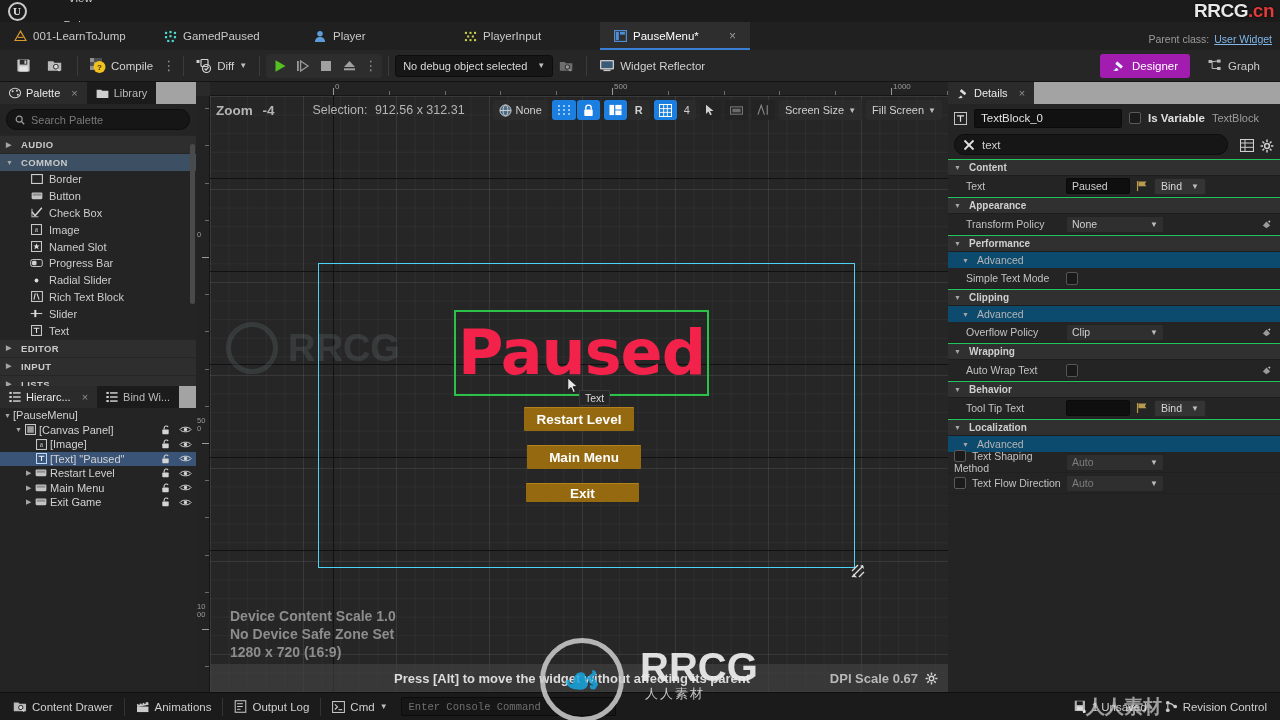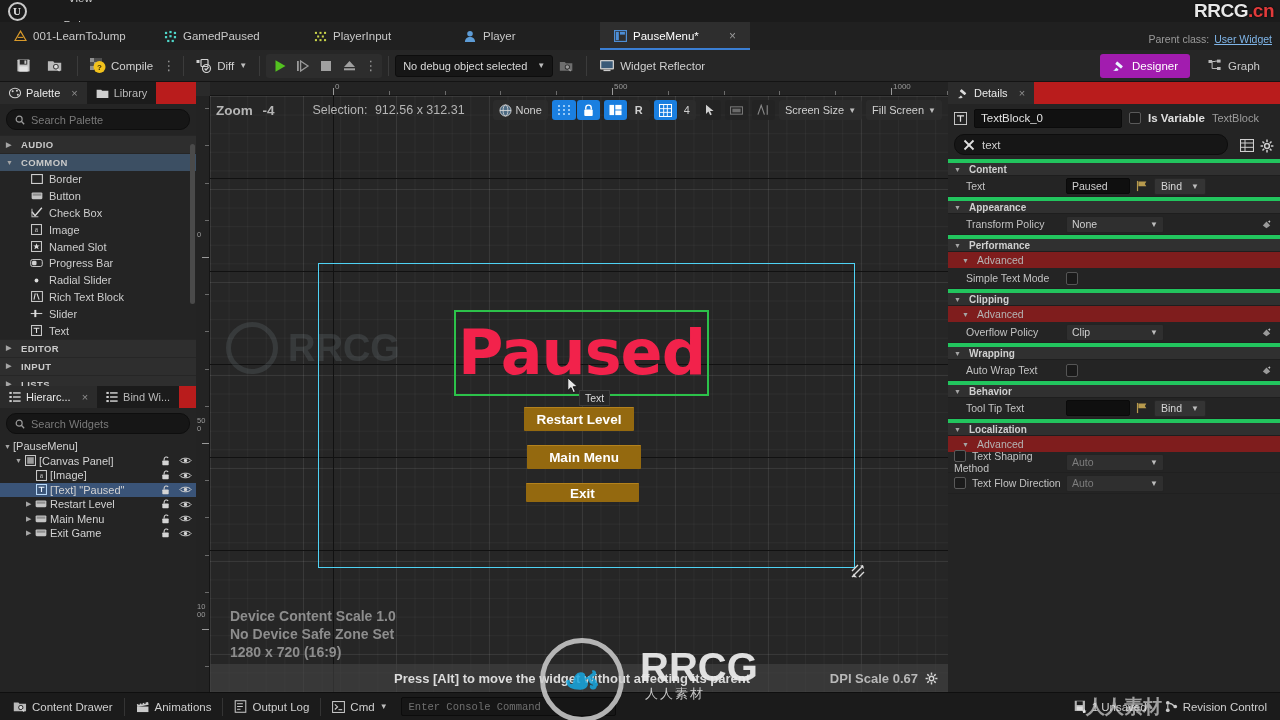--- a/index.html
+++ b/index.html
@@ -88,21 +88,21 @@
   }
   .chev { font-size: 8px; color: #bdbdbd; }
   .mode-toggle {
     display: flex; align-items: center; gap: 6px; height: 24px; padding: 0 12px;
     border-radius: 3px; font-size: 11.5px; color: #c9c9c9;
   }
   .mode-toggle.on { background: #a21caf; color: #fff; }
 
   
   .panel-tabs {
-    display: flex; align-items: stretch; height: 22px; background: #b91c1c;
+    display: flex; align-items: stretch; height: 22px; background: #a3a3a3;
   }
   .ptab {
     display: flex; align-items: center; gap: 5px; padding: 0 9px;
     font-size: 11px; color: #b9b9b9; background: #1b1b1b;
   }
   .ptab.active { background: #2b2b2b; color: #eaeaea; }
   .ptab .x { margin-left: 6px; color: #8f8f8f; font-size: 11px; }
 
   .leftcol { position: absolute; left: 0; top: 82px; width: 196px; height: 610px; background: #1f1f1f; }
   .palette-pane { position: absolute; left: 0; top: 0; width: 196px; height: 304px; background: #242424; }
@@ -231,25 +231,25 @@
   }
   .det-search {
     margin: 2px 6px 4px 6px; height: 21px; background: #161616; border: 1px solid #0d0d0d;
     border-radius: 10px; display: flex; align-items: center; gap: 7px; padding: 0 8px;
     font-size: 11.5px; color: #cfcfcf;
   }
   .det-search-row { display: flex; align-items: center; gap: 6px; padding-right: 6px; }
   .sect-hdr {
     display: flex; align-items: center; gap: 6px; height: 17px; padding-left: 6px;
     background: #303030; font-size: 10px; font-weight: bold; color: #cfcfcf;
-    border-top: 4px solid #22c55e; border-bottom: 1px solid #1e1e1e;
+    border-top: 1px solid #22c55e; border-bottom: 1px solid #1e1e1e;
   }
   .sub-hdr {
     display: flex; align-items: center; gap: 6px; height: 16px; padding-left: 14px;
-    background: #7f1d1d; font-size: 10.5px; color: #b5b5b5;
+    background: #0c4a6e; font-size: 10.5px; color: #b5b5b5;
   }
   .prow {
     display: flex; align-items: center; height: 21px; font-size: 10.5px;
     color: #c6c6c6; border-bottom: 1px solid #202020;
   }
   .prow .plabel { width: 118px; padding-left: 18px; color: #c2c2c2; }
   .prow .pvalue { flex: 1 1 auto; display: flex; align-items: center; gap: 6px; }
   .pinput {
     height: 16px; background: #0f0f0f; border: 1px solid #0a0a0a; border-radius: 2px;
     color: #cfcfcf; font-size: 10.5px; display: flex; align-items: center; padding: 0 5px;
@@ -356,44 +356,44 @@
               <rect x="10.6" y="6.5" width="2.4" height="2.4"></rect>
               <rect x="3.4" y="10.6" width="2.4" height="2.4"></rect>
               <rect x="8.2" y="10.6" width="2.4" height="2.4"></rect>
             </g>
           </svg>
         </span>
         <span>GamedPaused</span>
       </div>
       <div class="atab">
         <span class="tab-ic">
+          <svg width="12" height="13" viewBox="0 0 13 14">
+            <circle cx="6.5" cy="4" r="3" fill="#5d9cd6"></circle>
+            <path d="M1 13c0-3.4 2.4-5.4 5.5-5.4S12 9.6 12 13z" fill="#5d9cd6"></path>
+          </svg>
+        </span>
+        <span>Player</span>
+      </div>
+      <div class="atab">
+        <span class="tab-ic">
           <svg width="13" height="13" viewBox="0 0 14 14">
             <g fill="#c9d44a">
               <rect x="1" y="2" width="2.2" height="2.2"></rect>
               <rect x="5.9" y="2" width="2.2" height="2.2"></rect>
               <rect x="10.8" y="2" width="2.2" height="2.2"></rect>
               <rect x="3.4" y="5.9" width="2.2" height="2.2"></rect>
               <rect x="8.4" y="5.9" width="2.2" height="2.2"></rect>
               <rect x="1" y="9.8" width="2.2" height="2.2"></rect>
               <rect x="5.9" y="9.8" width="2.2" height="2.2"></rect>
               <rect x="10.8" y="9.8" width="2.2" height="2.2"></rect>
             </g>
           </svg>
         </span>
         <span>PlayerInput</span>
       </div>
-      <div class="atab">
-        <span class="tab-ic">
-          <svg width="12" height="13" viewBox="0 0 13 14">
-            <circle cx="6.5" cy="4" r="3" fill="#5d9cd6"></circle>
-            <path d="M1 13c0-3.4 2.4-5.4 5.5-5.4S12 9.6 12 13z" fill="#5d9cd6"></path>
-          </svg>
-        </span>
-        <span>Player</span>
-      </div>
       <div class="atab active">
         <span class="tab-ic">
           <svg width="13" height="12" viewBox="0 0 14 13">
             <rect x="0.6" y="0.6" width="12.8" height="11.8" fill="none" stroke="#4d8ed6" stroke-width="1.3"></rect>
             <rect x="2" y="2" width="3.2" height="9" fill="#4d8ed6"></rect>
             <rect x="6.4" y="2" width="5.4" height="3" fill="#4d8ed6"></rect>
           </svg>
         </span>
         <span>PauseMenu*</span>
         <span class="tclose">×</span>
@@ -687,27 +687,20 @@
                   <rect x="0.4" y="9.8" width="2.6" height="2.2"></rect>
                   <rect x="4.4" y="1.3" width="8.2" height="1.6"></rect>
                   <rect x="4.4" y="5.7" width="8.2" height="1.6"></rect>
                   <rect x="4.4" y="10.1" width="8.2" height="1.6"></rect>
                 </g>
               </svg>
             </span>
             <span>Bind Wi...</span>
           </div>
         </div>
-      <div class="searchbox">
-        <svg width="10" height="10" viewBox="0 0 12 12">
-          <circle cx="5" cy="5" r="3.6" fill="none" stroke="#9a9a9a" stroke-width="1.4"></circle>
-          <line x1="7.6" y1="7.6" x2="11" y2="11" stroke="#9a9a9a" stroke-width="1.6"></line>
-        </svg>
-        <span>Search Widgets</span>
-      </div>
       <div id="hier-list">
           <div class="hier-row">
             <span style="width: 4px; display: inline-block;"></span>
             <span class="tri">▼</span>
             <span class="lab">[PauseMenu]</span>
           </div>
           <div class="hier-row">
             <span style="width: 15px; display: inline-block;"></span>
             <span class="tri">▼</span>
             <span class="pal-ic" style="flex: 0 0 12px; margin-right: 3px;">

